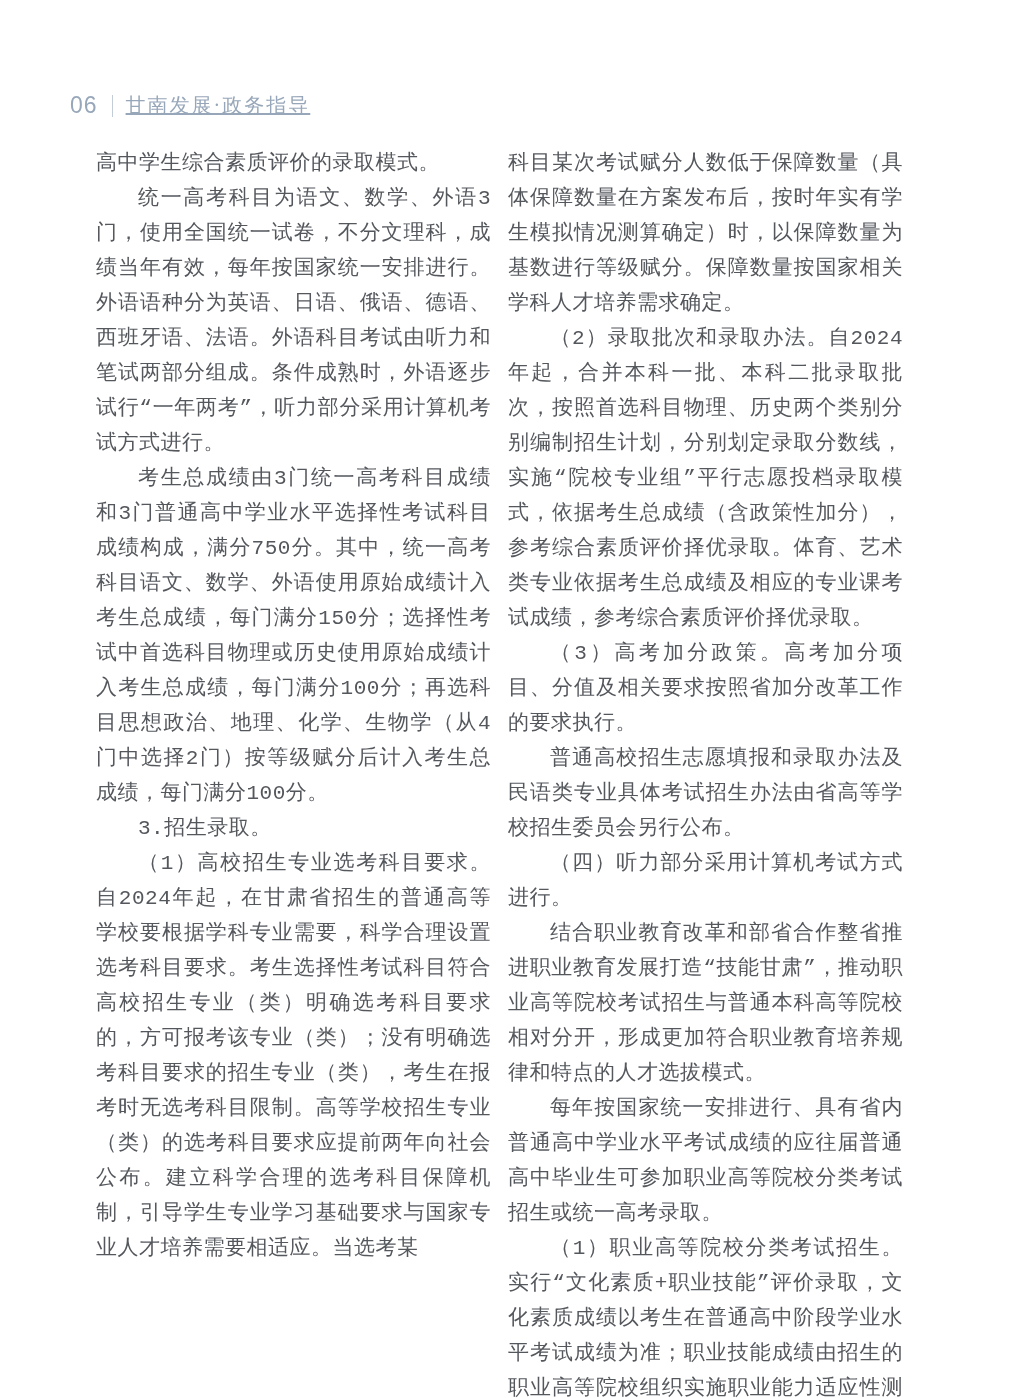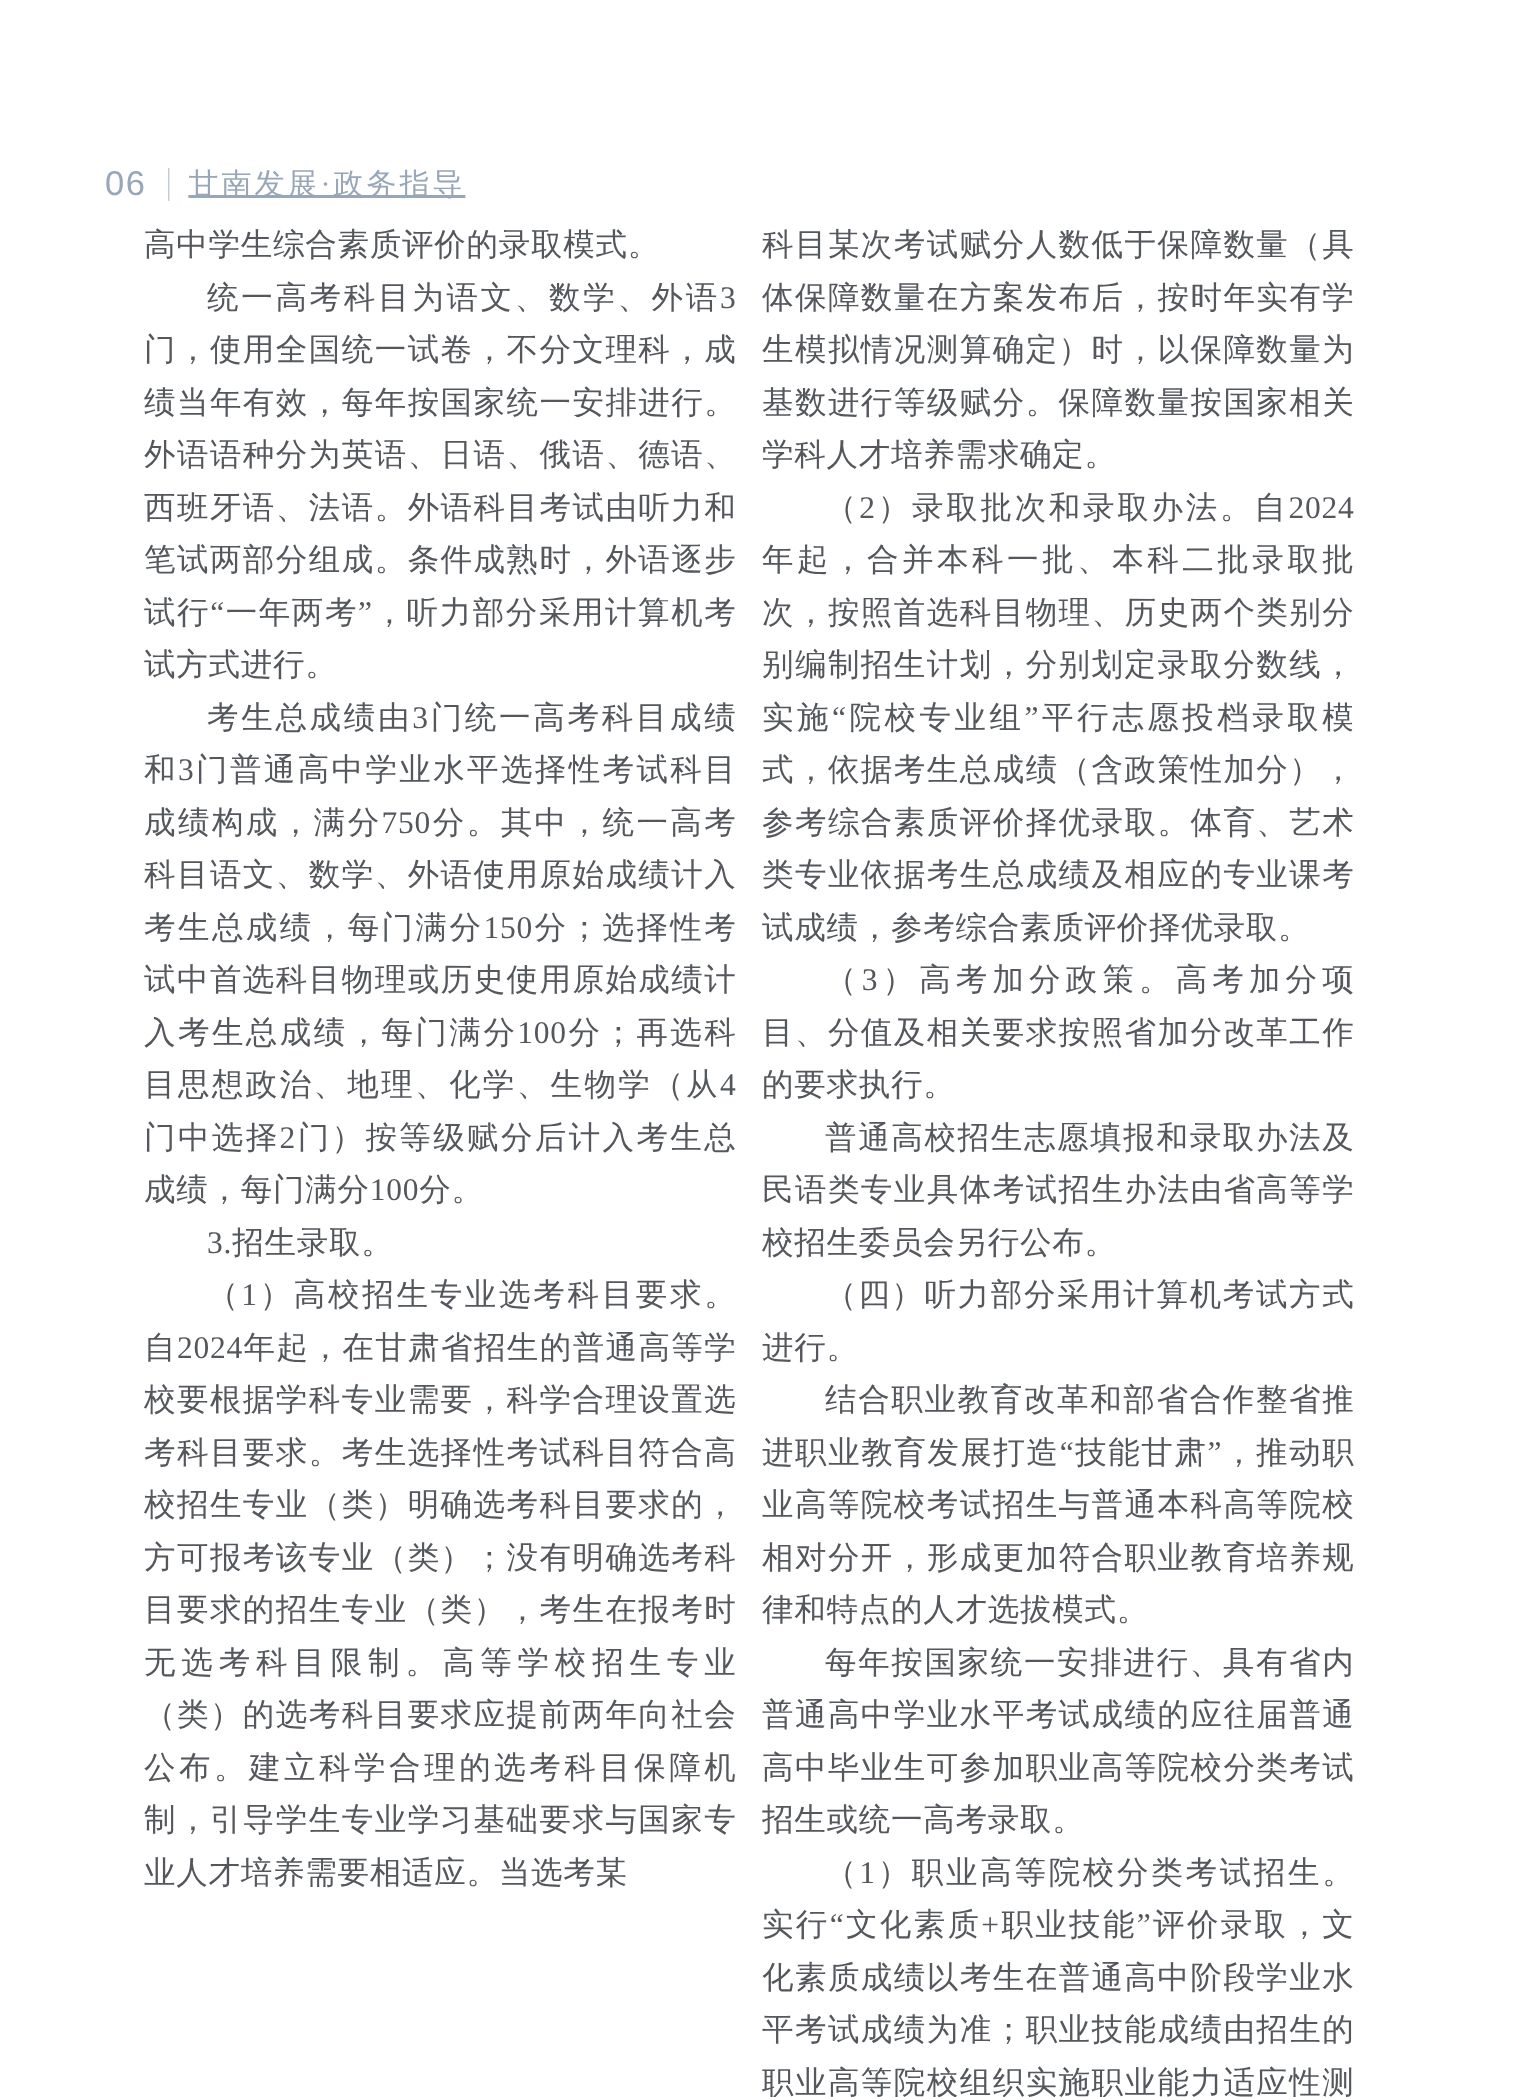--- a/index.html
+++ b/index.html
@@ -10,21 +10,21 @@
   body {
     position: relative;
     width: 1024px;
     height: 1398px;
     overflow: hidden;
     font-family: "Liberation Serif", "DejaVu Serif", serif;
   }
   
   .page-header {
     position: absolute;
-    top: 109px;
+    top: 92px;
     left: 70px;
     display: flex;
     align-items: center;
     color: #97a7b9;
   }
   .page-number {
     font-size: 23px;
     letter-spacing: 1px;
     font-family: "Liberation Sans", "DejaVu Sans", sans-serif;
   }
@@ -54,20 +54,21 @@
     flex: 0 0 395px;
   }
   .col p {
     margin: 0;
     font-size: 21px;
     line-height: 35px;
     letter-spacing: 0.5px;
     text-align: justify;
     text-justify: inter-ideograph;
     text-indent: 2em;
+    font-family: Liberation Mono, monospace;
   }
   .col p.cont {
     text-indent: 0;
   }
 </style>
 </head>
 <body>
 
 <div class="page-header">
   <span class="page-number">06</span>

